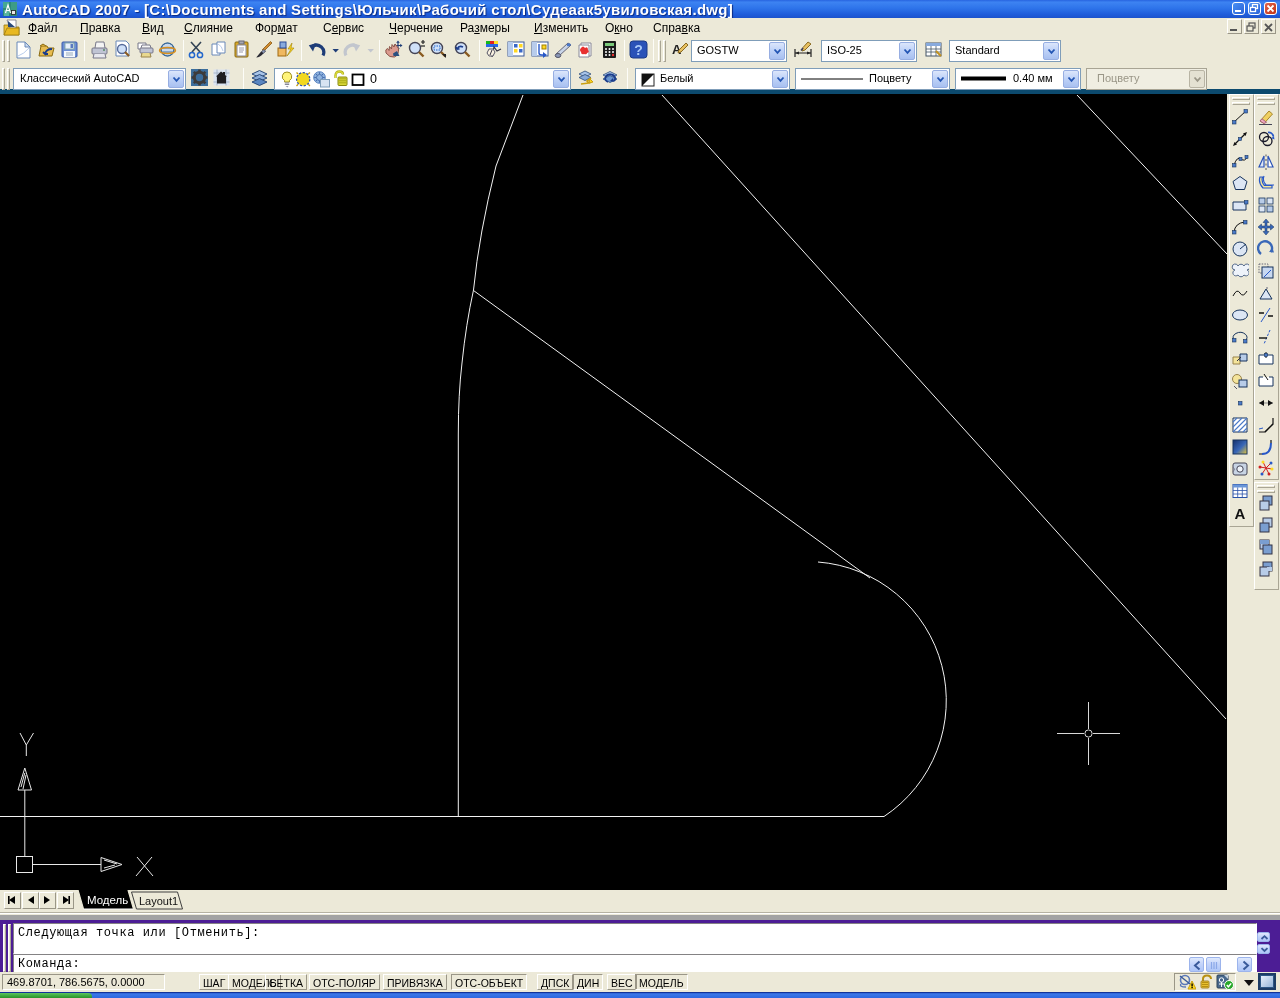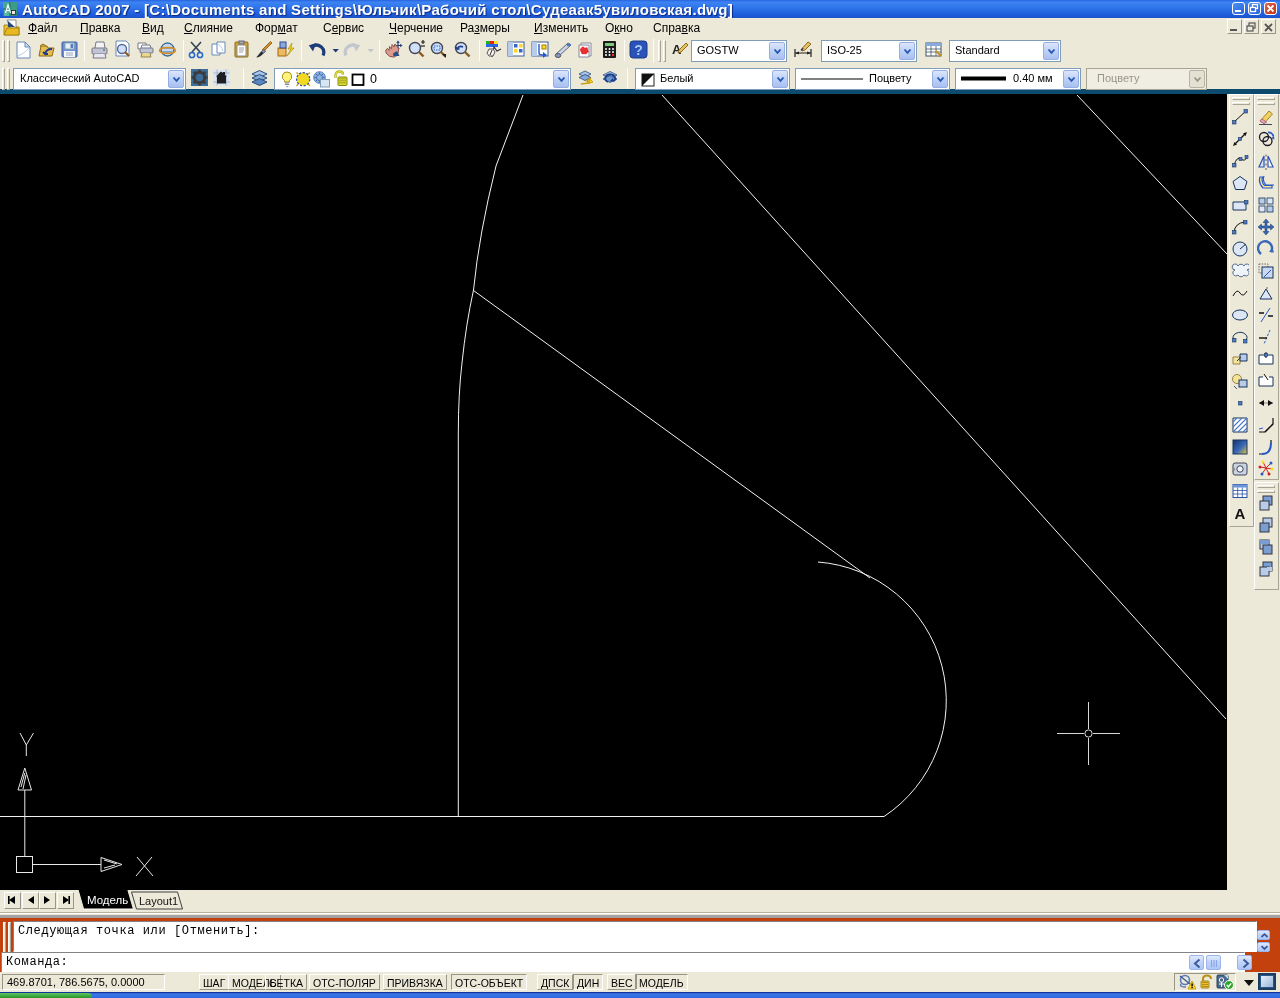--- a/index.html
+++ b/index.html
@@ -15,21 +15,21 @@
 .grip{position:absolute;width:3px;border-left:1px solid #fff;border-top:1px solid #fff;border-right:1px solid #a9a594;border-bottom:1px solid #a9a594;background:#ece9d8}
 .vsep{position:absolute;width:1px;background:#b6b2a2;border-right:1px solid #fdfdf8}
 .icon{position:absolute;width:20px;height:20px}
 .ricn{position:absolute;width:18px;height:18px}
 .combo{position:absolute;height:22px;background:#fff;border:1px solid #7f9db9;font-size:11px;color:#000}
 .cbtn{position:absolute;right:1px;top:1px;width:16px;height:18px;background:linear-gradient(180deg,#dce6fb,#c0d3f8 45%,#a8c0f0);border:1px solid #97aee2;border-radius:2px}
 .cbtn svg{position:absolute;left:2px;top:4px}
 #canvas{left:0;top:94px;width:1227px;height:796px;background:#000}
 #rightbar{left:1227px;top:94px;width:53px;height:797px;background:#ece9d8}
 #tabsrow{left:0;top:890px;width:1280px;height:25px;background:#ece9d8}
-#cmdwin{left:0;top:915px;width:1280px;height:57px;background:#c2410c;border-top:3px solid #a3a3a3}
+#cmdwin{left:0;top:915px;width:1280px;height:57px;background:#4c1d95;border-top:5px solid #a3a3a3}
 #statusbar{left:0;top:972px;width:1276px;height:20px;background:#ece9d8}
 #taskbar{left:0;top:992px;width:1280px;height:6px;background:linear-gradient(180deg,#1e47b8 0%,#3a77e8 35%,#2e68e0 100%)}
 .navb{position:absolute;top:2px;width:17px;height:17px;background:#ece9d8;border:1px solid;border-color:#fff #9a9687 #9a9687 #fff;text-align:center}
 .sbtn{position:absolute;top:2px;height:16px;border:1px solid;border-color:#fff #9a9687 #9a9687 #fff;font-size:10.5px;color:#000;text-align:center;padding:2px 3px 0;white-space:nowrap}
 .sbtn.dn{border-color:#9a9687 #fff #fff #9a9687}
 .mono{font-family:"Liberation Mono",monospace;font-size:12px;color:#000}
 .sb{position:absolute;background:linear-gradient(180deg,#dfe9fd,#c2d3fa 50%,#aec6f8);border:1px solid #9cb4ec;border-radius:2px}
 .sb svg{position:absolute;left:1px;top:1px}
 </style></head>
 <body>
@@ -688,21 +688,21 @@
   <div class="abs" style="left:0;top:22px;width:1280px;height:1px;background:#b6b2a2"></div>
   <div class="abs" style="left:0;top:23px;width:1280px;height:1px;background:#fff"></div>
 </div>
 
 <div class="abs" id="cmdwin">
   <div class="grip" style="left:3px;top:4px;height:48px"></div>
   <div class="grip" style="left:8px;top:4px;height:48px"></div>
   <div class="abs" style="left:13px;top:3px;width:1244px;height:31px;background:#fff;border:1px solid;border-color:#848284 #fff #fff #848284">
      <div class="mono" style="position:absolute;left:4px;top:2px;letter-spacing:0.6px">Следующая точка или [Отменить]:</div>
   </div>
-  <div class="abs" style="left:1px;top:34px;width:1244px;height:21px;background:#fff;border:1px solid;border-color:#848284 #fff #fff #848284">
+  <div class="abs" style="left:13px;top:34px;width:1244px;height:21px;background:#fff;border:1px solid;border-color:#848284 #fff #fff #848284">
      <div class="mono" style="position:absolute;left:4px;top:2px;letter-spacing:0.6px">Команда:</div>
   </div>
   <div class="sb" style="left:1257px;top:12px;width:13px;height:10px">
       <svg width="11" height="8">
         <path d="M2.5,5 L5.5,2.2 L8.5,5" fill="none" stroke="#3a5a9a" stroke-width="1.8"></path>
       </svg>
     </div>
   <div class="sb" style="left:1257px;top:24px;width:13px;height:10px">
       <svg width="11" height="8">
         <path d="M2.5,2.2 L5.5,5 L8.5,2.2" fill="none" stroke="#3a5a9a" stroke-width="1.8"></path>

